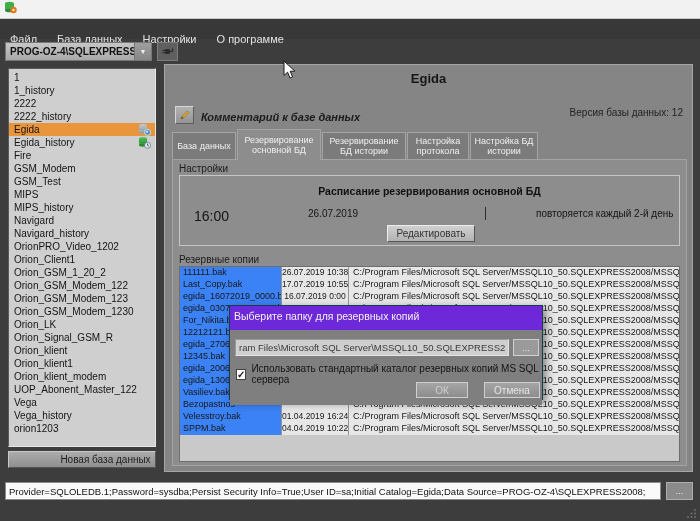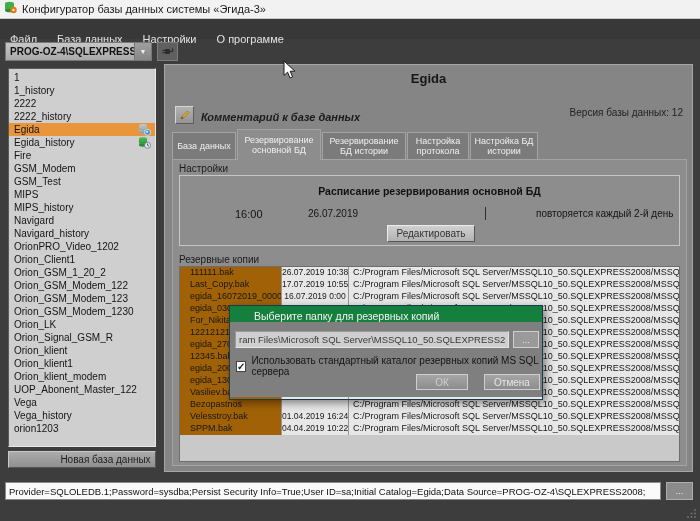--- a/index.html
+++ b/index.html
@@ -39,37 +39,37 @@
   .tab { height:27px; background:#7b7b7b; border:1px solid #a3a3a3; border-bottom:none; margin-right:1px; font-size:9px; color:#f0f0f0; text-align:center; display:flex; align-items:center; justify-content:center; line-height:10px; padding:1px 3px 2px 3px; }
   .tab.active { height:31px; background:#8d8d8d; position:relative; z-index:3; margin-bottom:-1px; }
 
   .tab-content { position:absolute; left:7px; top:94px; width:515px; height:307px; background:#8d8d8d; border:1px solid #a3a3a3; }
   .group-label { position:absolute; left:6px; font-size:10px; color:#1b1b1b; }
   .gl-settings { top:3px; }
   .gl-backups { top:94px; }
 
   .sched-frame { position:absolute; left:6px; top:15px; width:501px; height:71px; border:1px solid #c6c6c6; }
   .sched-title { position:absolute; top:9px; width:100%; text-align:center; font-size:10.5px; font-weight:bold; color:#101010; }
-  .sched-time { position:absolute; left:14px; top:32px; font-size:11px; color:#141414;margin-left:41px; }
+  .sched-time { position:absolute; left:14px; top:32px; font-size:14px; color:#141414; }
   .sched-date { position:absolute; left:128px; top:32px; font-size:10px; color:#141414; }
   .sched-sep { position:absolute; left:305px; top:31px; width:1px; height:13px; background:#2e2e2e; }
   .sched-repeat { position:absolute; left:356px; top:32px; font-size:10px; color:#141414; }
   .edit-btn { position:absolute; left:207px; top:49px; width:88px; height:17px; background:linear-gradient(#d0d0d0,#b2b2b2); border:1px solid #ececec; border-bottom-color:#565656; border-right-color:#565656; font-size:10px; color:#333; font-family:"Liberation Sans", sans-serif; }
 
   
   .backup-table { position:absolute; left:6px; top:106px; width:501px; height:196px; background:#c9c9c9; border:1px solid #6e6e6e; overflow:hidden; }
   .t-row { display:grid; grid-template-columns:102px 67px 1fr; height:12px; border-bottom:1px solid #969696; }
   .t-row span { display:block; height:12px; line-height:11px; overflow:hidden; white-space:nowrap; }
-  .c-name { background:#a16207; border-right:1px solid #969696; font-size:9px; color:#171717; padding-left:10px; }
+  .c-name { background:#3b82f6; border-right:1px solid #969696; font-size:9px; color:#171717; padding-left:3px; }
   .c-date { background:#e7e7e7; border-right:1px solid #969696; font-size:8.5px; color:#171717; text-align:center; }
   .c-path { background:#e7e7e7; font-size:9px; color:#171717; padding-left:4px; }
 
   
   .dialog { position:absolute; left:229px; top:305px; width:314px; height:95px; border:1px solid #163c4e; box-shadow:3px 3px 8px rgba(0,0,0,0.45); z-index:10; }
-  .dialog-title { height:16px; background:#15803d; color:#f2f2f2; font-size:10.5px; line-height:20px; padding-left:24px; }
+  .dialog-title { height:24px; background:#6d28d9; color:#f2f2f2; font-size:10.5px; line-height:20px; padding-left:4px; }
   .dialog-body { position:relative; height:75px; background:#7f7f7f; }
   .dialog-input { position:absolute; left:5px; top:9px; width:274px; height:17px; background:#cfcfcf; border:1px solid #9a9a9a; border-bottom-color:#e4e4e4; border-right-color:#e4e4e4; font-size:9.5px; color:#3a3a3a; padding:0 3px; font-family:"Liberation Sans", sans-serif; }
   .browse-btn { position:absolute; left:283px; top:9px; width:26px; height:17px; background:#9a9a9a; border:1px solid #cfcfcf; font-size:9px; color:#efefef; font-family:"Liberation Sans", sans-serif; }
   .checkbox-row { position:absolute; left:6px; top:33px; display:flex; align-items:center; }
   .checkbox { width:11px; height:11px; background:#fdfdfd; border:1px solid #444; font-size:10px; line-height:10px; color:#101825; text-align:center; font-weight:bold; margin-right:5px; }
   .checkbox-label { font-size:10px; color:#131313; }
   .dlg-btn { position:absolute; top:52px; height:16px; background:linear-gradient(#a5a5a5,#8d8d8d); border:1px solid #cfcfcf; font-size:10px; color:#e6e6e6; font-family:"Liberation Sans", sans-serif; }
   .ok-btn { left:186px; width:52px; color:#cfcfcf; }
   .cancel-btn { left:254px; width:56px; }
 
@@ -88,21 +88,20 @@
   <div class="titlebar">
     <span>
       <svg width="13" height="13" viewBox="0 0 13 13">
         <ellipse cx="5.5" cy="2.5" rx="4.5" ry="1.8" fill="#3fae49"></ellipse>
         <rect x="1" y="2.5" width="9" height="7" fill="#3fae49"></rect>
         <ellipse cx="5.5" cy="9.5" rx="4.5" ry="1.8" fill="#2e8a38"></ellipse>
         <circle cx="9.5" cy="9" r="3.2" fill="#e07818"></circle>
         <circle cx="9.5" cy="9" r="1.2" fill="#f6e0c0"></circle>
       </svg>
     </span>
-    <span class="title-text">Конфигуратор базы данных системы «Эгида-3»</span>
   </div>
 
   <div class="menubar" id="menu-bar">
       <div class="menu-item">Файл</div>
       <div class="menu-item">База данных</div>
       <div class="menu-item">Настройки</div>
       <div class="menu-item">О программе</div>
     </div>
 
   <div class="combo">

